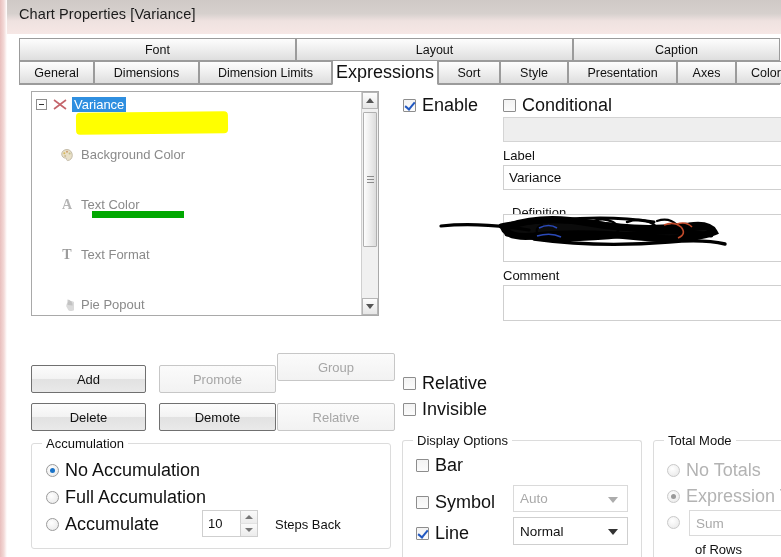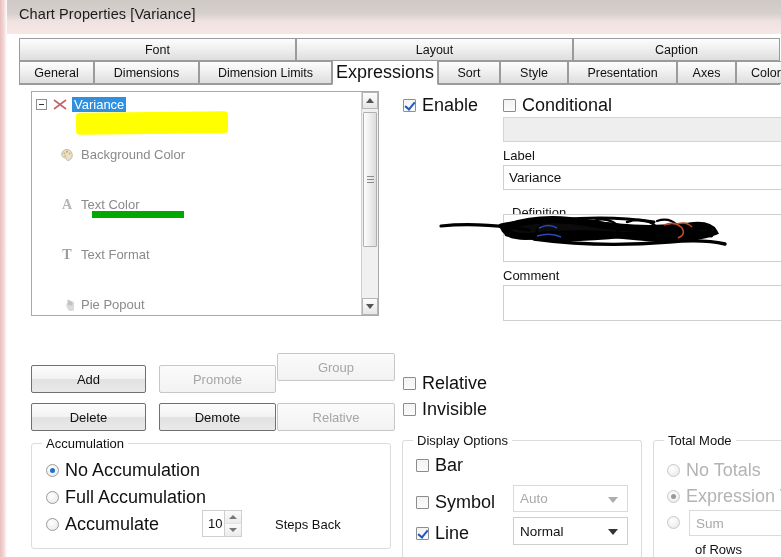--- a/index.html
+++ b/index.html
@@ -516,21 +516,21 @@
         </div>
         <div class="rad-row" style="left:14px;top:43px;">
           <span class="rad"></span>
           <span class="lbl">Full Accumulation</span>
         </div>
         <div class="rad-row" style="left:14px;top:70px;">
           <span class="rad"></span>
           <span class="lbl">Accumulate</span>
         </div>
 
-        <div class="spinner" style="left:170px;top:66px;width:40px;height:27px;text-align:center;">
+        <div class="spinner" style="left:170px;top:66px;width:56px;height:27px;text-align:center;">
           <span>10</span>
           <span class="spin-btns">
             <div>
                 <i class="tri-up"></i>
               </div>
             <div>
                 <i class="tri-dn"></i>
               </div>
           </span>
         </div>

